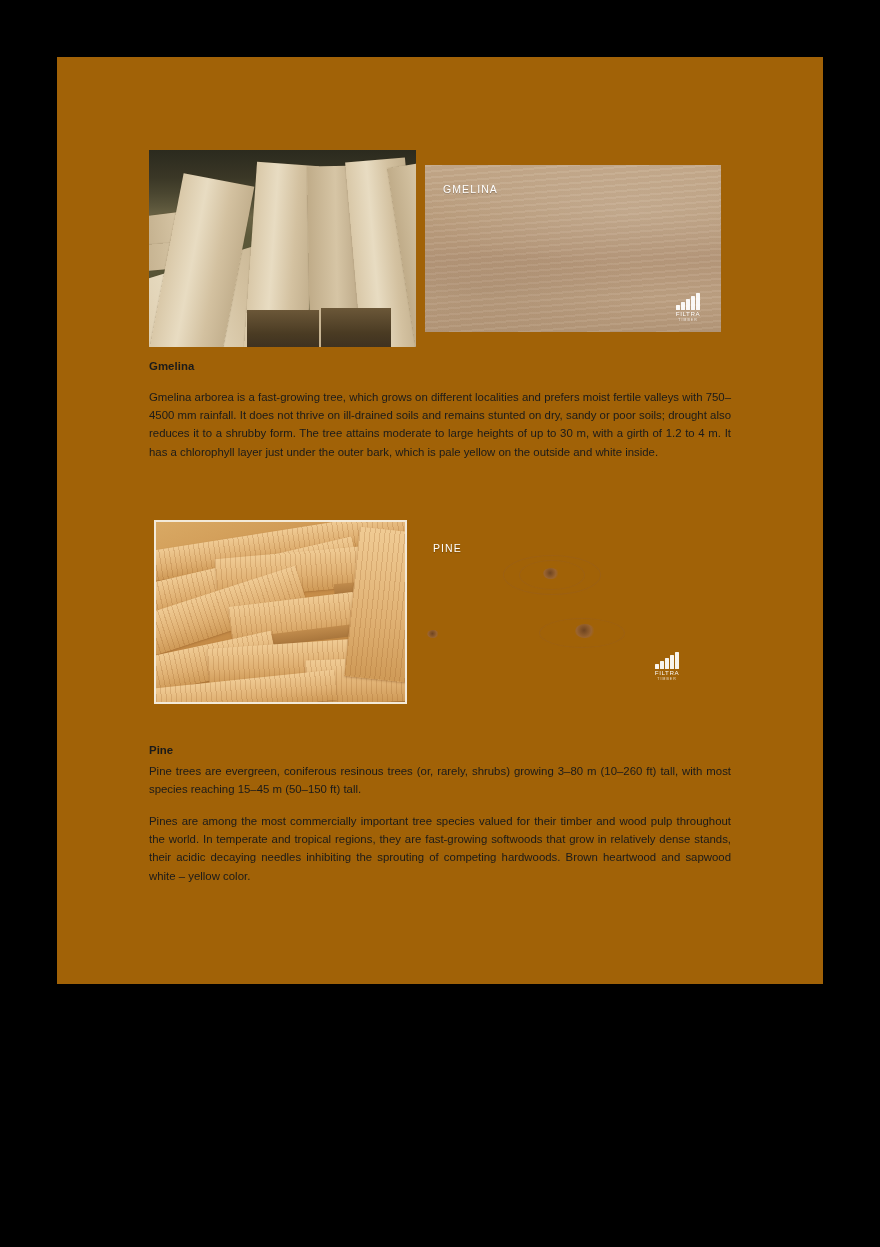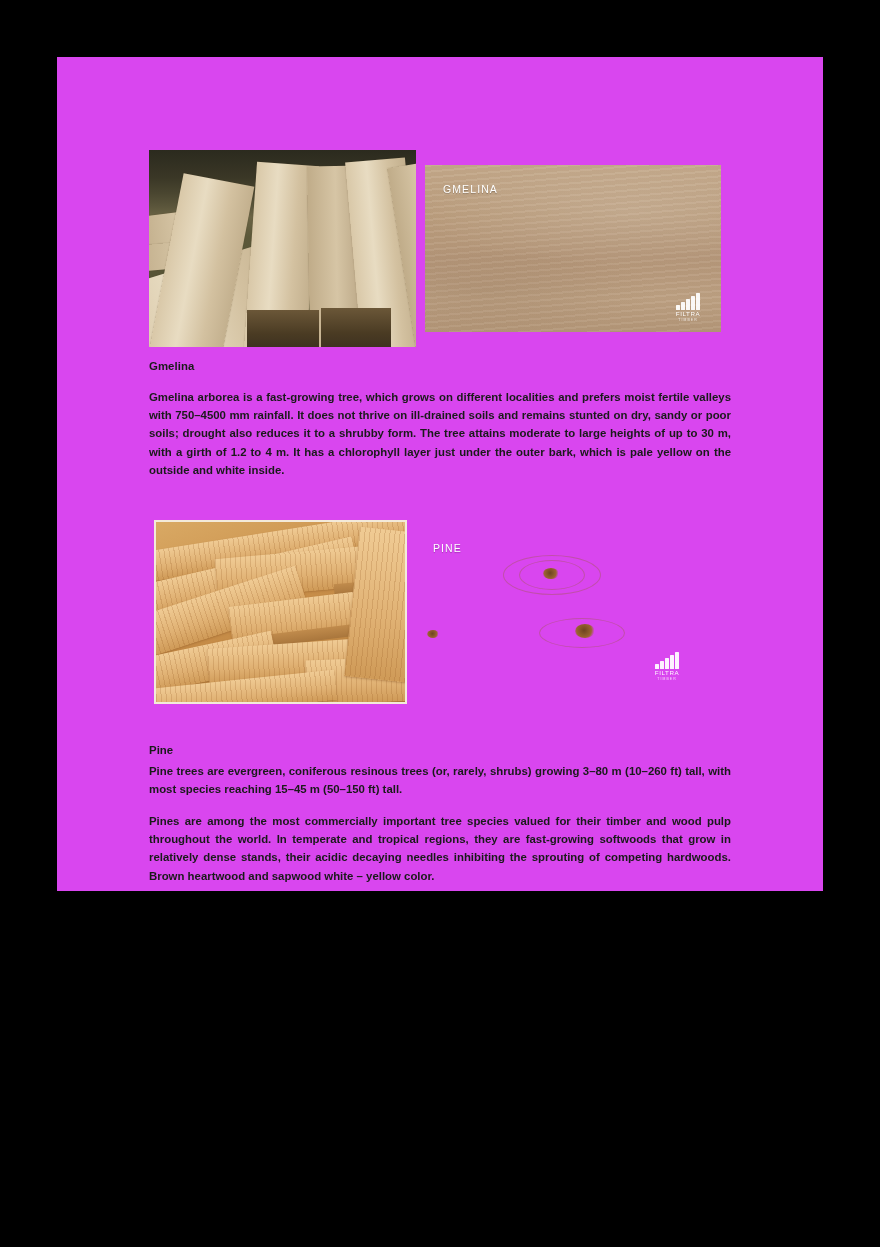--- a/index.html
+++ b/index.html
@@ -17,22 +17,22 @@
     position: relative;
     width: 880px;
     height: 1247px;
     background: #000000;
   }
   .page {
     position: absolute;
     left: 57px;
     top: 57px;
     width: 766px;
-    height: 834px;
-    background: #d946ef;
+    height: 927px;
+    background: #a16207;
   }
 
   
   .species-row {
     position: absolute;
     left: 0;
     width: 100%;
   }
   .photo {
     position: absolute;
@@ -102,21 +102,20 @@
     letter-spacing: .05px;
     white-space: nowrap;
   }
   .para {
     position: absolute;
     font-size: 11.4px;
     line-height: 18.2px;
     color: #1a1a1a;
     text-align: justify;
     text-justify: inter-word;
-    font-weight: bold;
   }
 
   
   .gm-photo-bg {
     position: absolute;
     inset: 0;
     background:
       linear-gradient(180deg, #2b2a1e 0%, #3a3726 14%, #4a4630 22%, #59543a 28%, #6b6445 34%, #5c5839 44%, #4d4b30 100%);
   }
   .plank {

